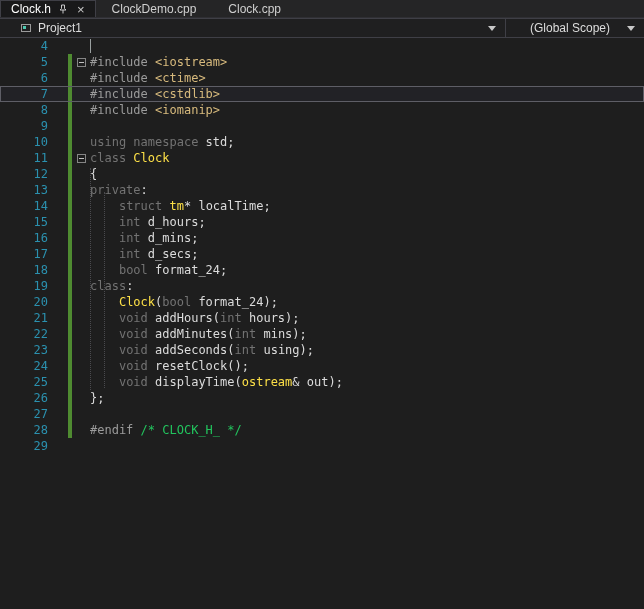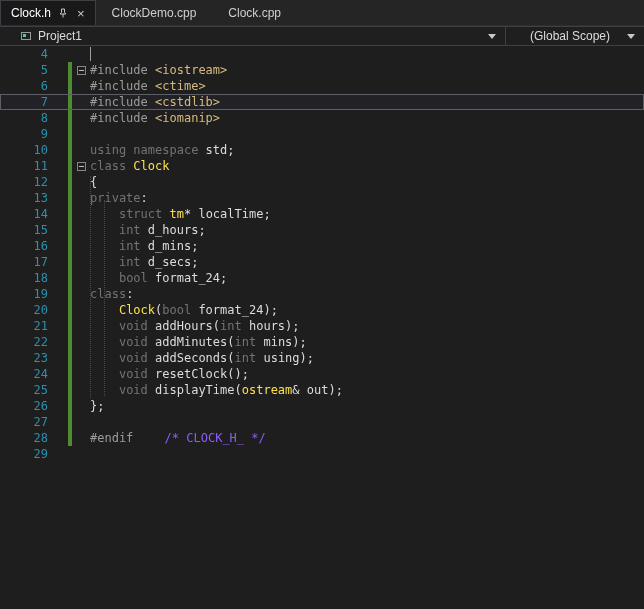--- a/index.html
+++ b/index.html
@@ -4,21 +4,21 @@
 <style>
   * { box-sizing: border-box; margin: 0; padding: 0; }
   body { background: #1e1e1e; }
   .window {
     width: 644px; height: 609px; background: #1e1e1e;
     position: relative; overflow: hidden;
     font-family: "DejaVu Sans Mono", monospace;
   }
   
   .tabstrip {
-    height: 26px; background: #252526; display: flex; align-items: stretch;
+    height: 18px; background: #252526; display: flex; align-items: stretch;
     font-family: "Liberation Sans", sans-serif; font-size: 12px; color: #cfcfcf;
     border-bottom: 1px solid #2f2f33;
   }
   .tab { display: flex; align-items: center; padding: 0 16px; gap: 7px; cursor: default; }
   .tab.active {
     background: #19191a; color: #ffffff;
     border-left: 1px solid #3f3f46; border-right: 1px solid #3f3f46; border-top: 1px solid #3f3f46;
     padding: 0 8px 0 10px;
   }
   .tab .close { color: #c9c9c9; font-size: 13px; line-height: 1; padding: 0 2px; }
@@ -50,21 +50,21 @@
   .foldbox::after {
     content: ""; position: absolute; left: 1px; right: 1px; top: 3px;
     border-top: 1px solid #c0c0c0;
   }
   .code { flex: 1 1 auto; color: #dcdcdc; }
   .tk-pl { color: #dcdcdc; }
   .tk-kw { color: #737373; }
   .tk-ty { color: #fde047; }
   .tk-pre { color: #9b9b9b; }
   .tk-inc { color: #d7ba7d; }
-  .tk-cm { color: #8b5cf6; margin-left: 24px; }
+  .tk-cm { color: #22c55e; }
   .guide { position: absolute; width: 0; border-left: 1px dotted #4a4a4e; }
   .guide.g1 { left: 90px; top: 130px; height: 222px; }
   .guide.g2 { left: 104px; top: 154px; height: 196px; }
   .caret { position: absolute; left: 90px; top: 1px; width: 1px; height: 14px; background: #9aa0a0; }
 </style>
 </head>
 <body>
 
 <div class="window">
 

